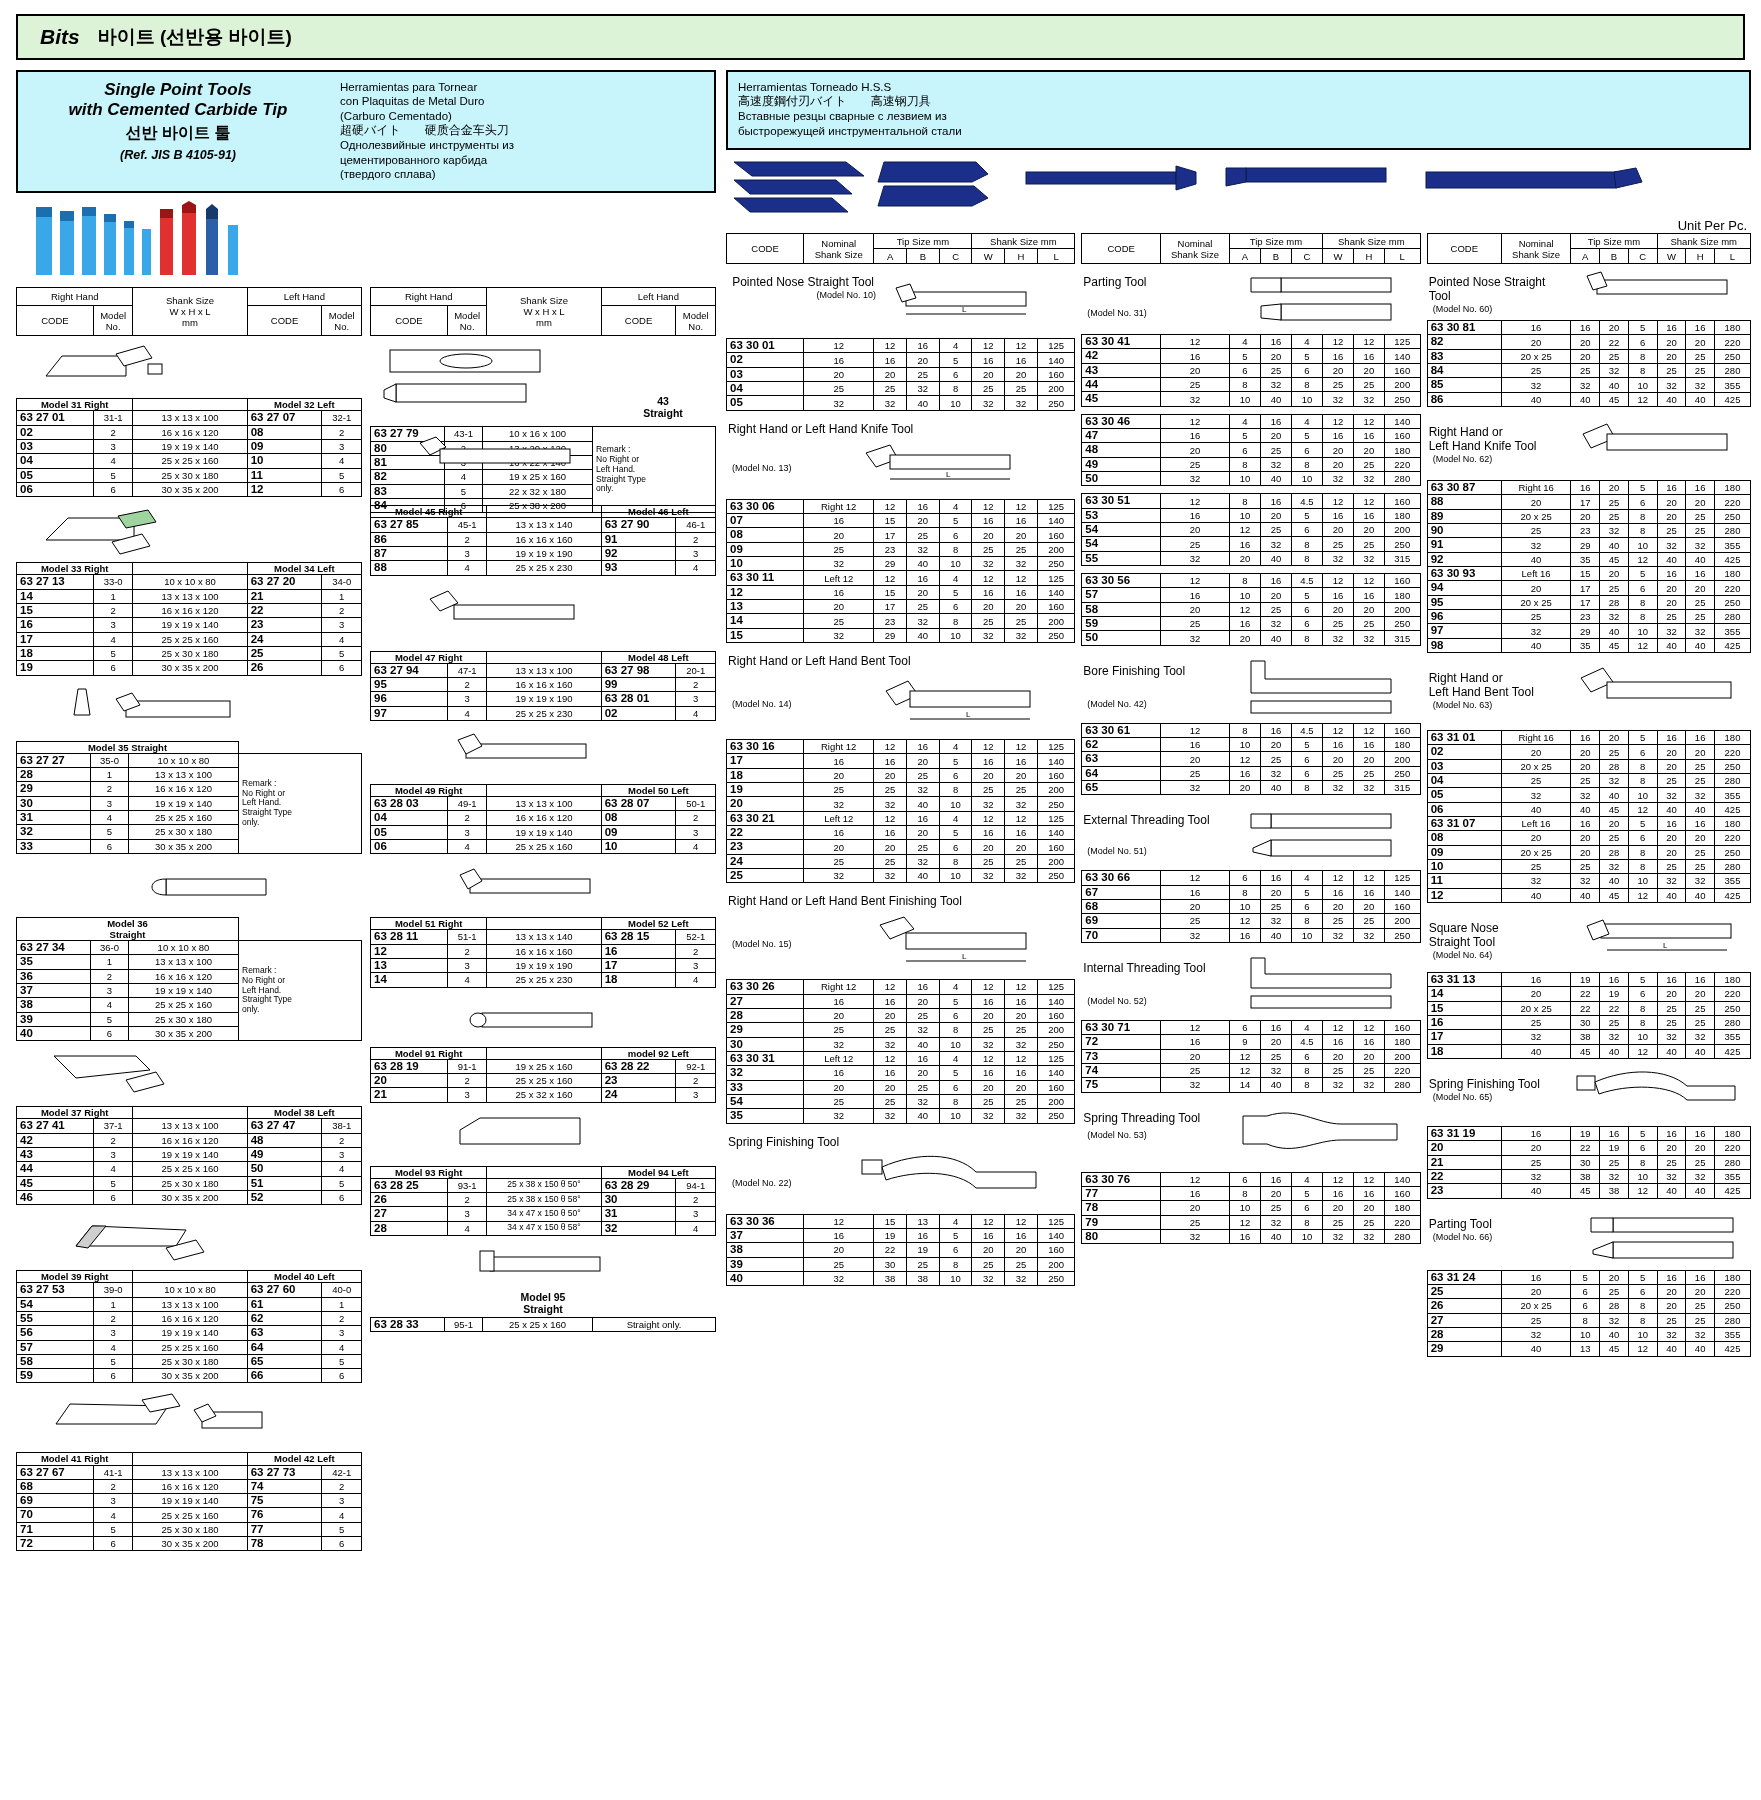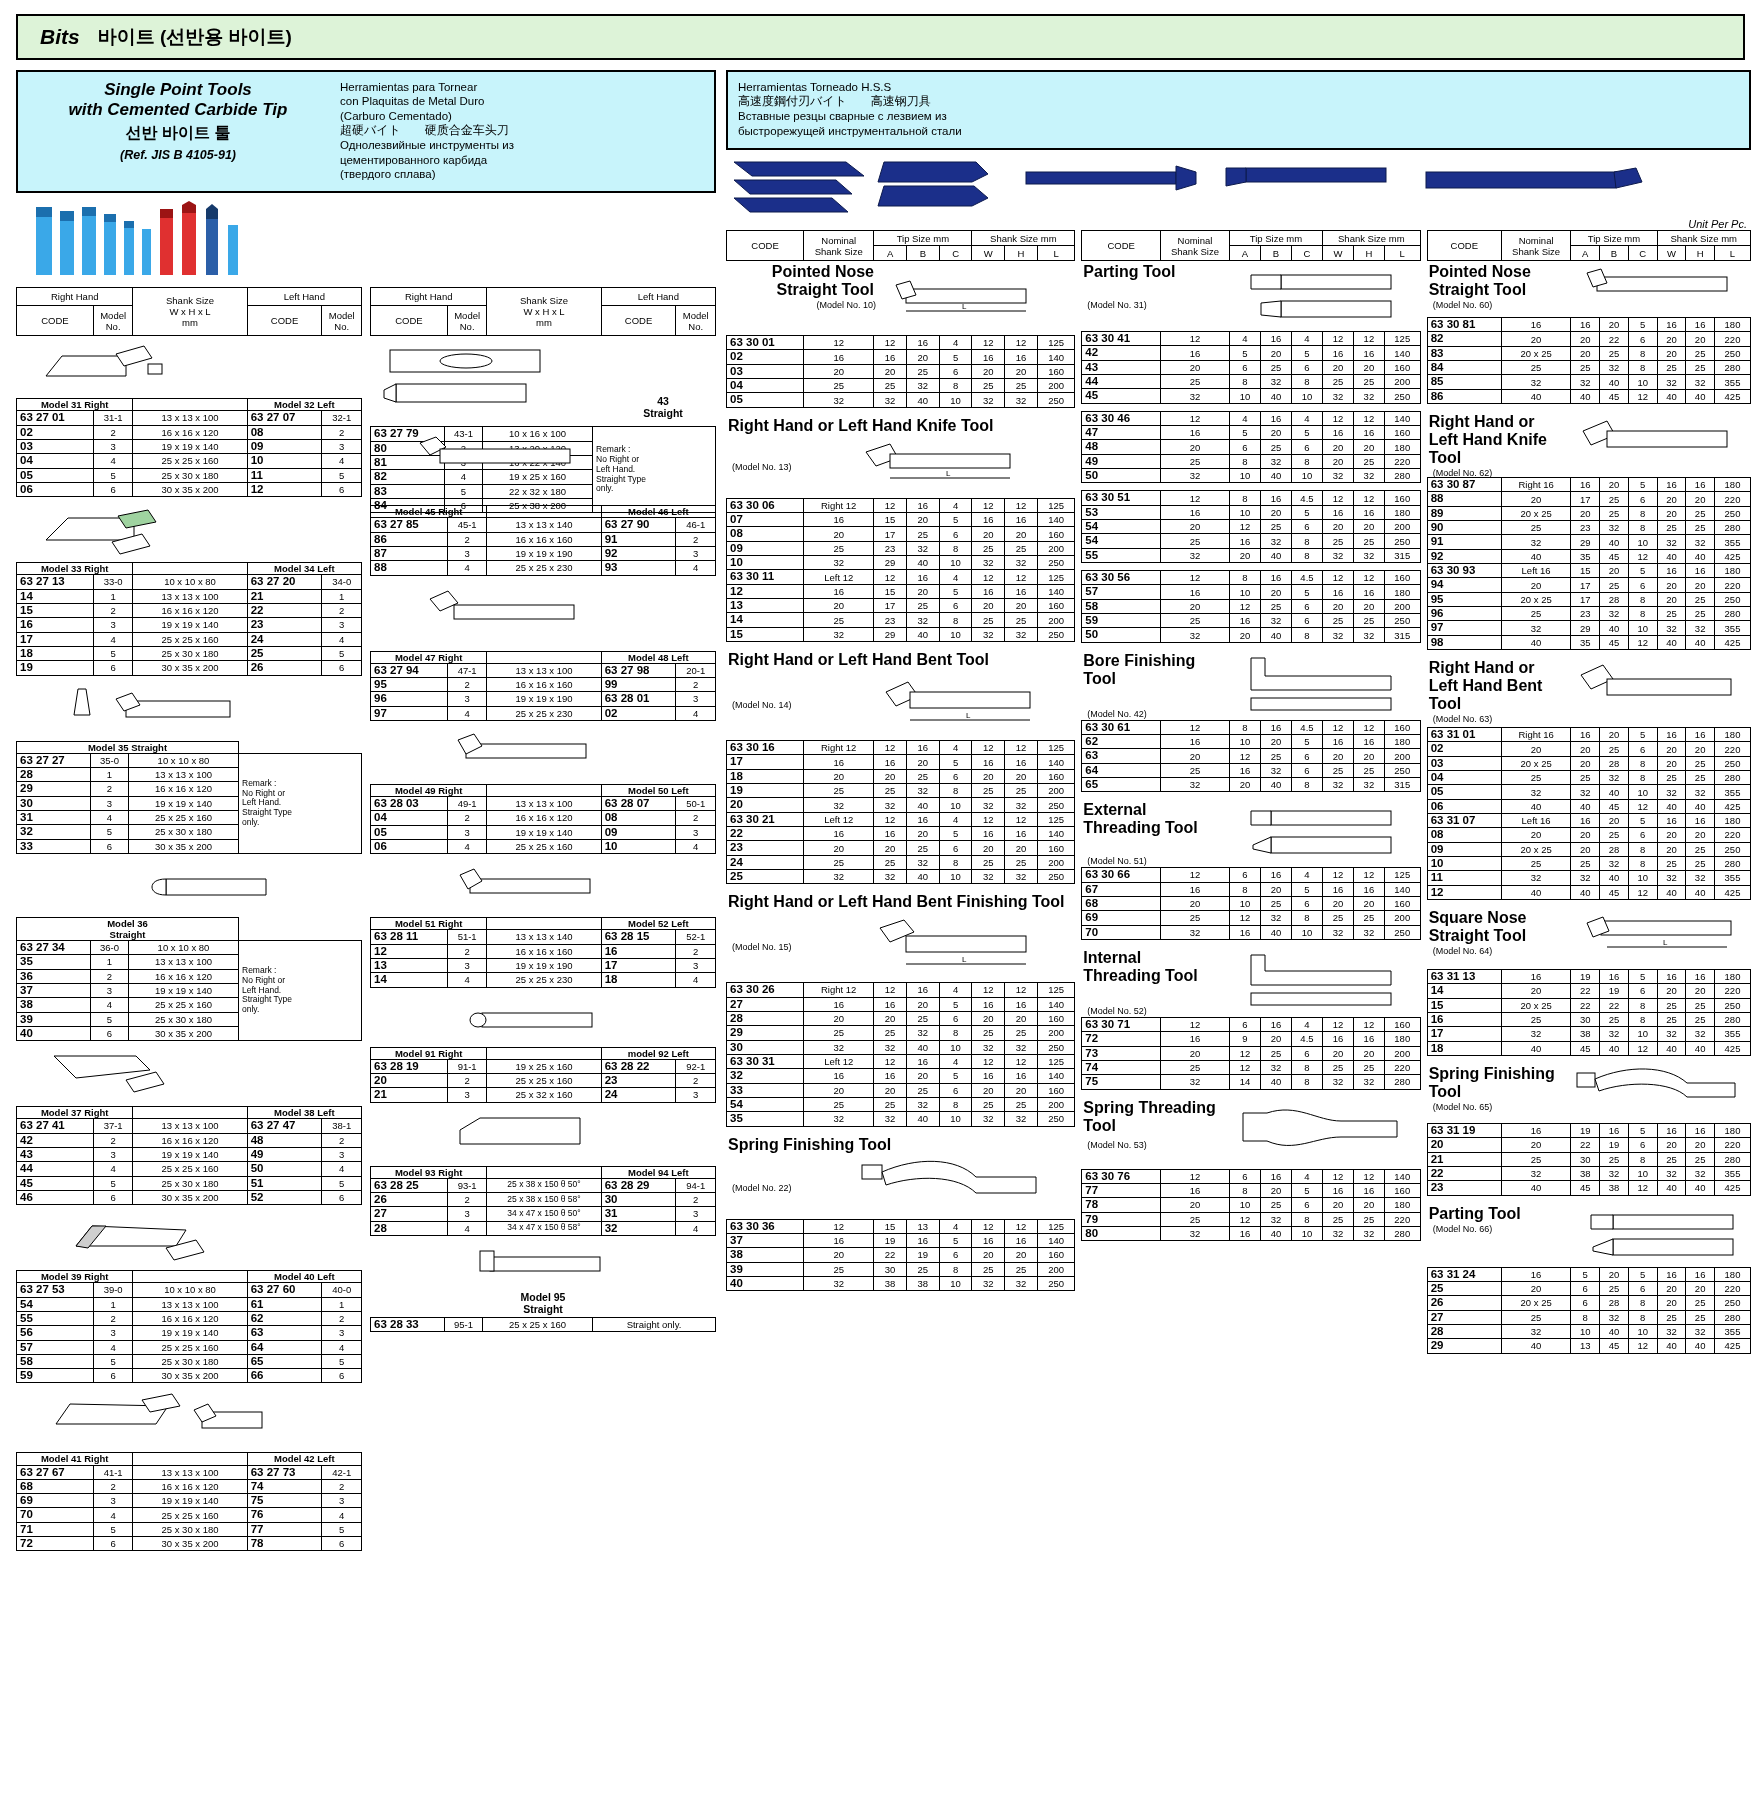--- a/index.html
+++ b/index.html
@@ -40,21 +40,21 @@
     padding:8px 10px 10px 10px;
     gap:12px;
   }
   .sec-head .left { flex:0 0 auto;text-align:center; }
   .sec-head .right { flex:1 1 auto; line-height:1.25; font-size:11.5px; }
   .sec-head .h1 { font-size:17px; font-weight:bold; font-style:italic; line-height:1.2; }
   .sec-head .h-kr { font-size:16px; font-weight:bold; margin-top:2px; }
   .sec-head .h-ref { font-size:12.5px; font-style:italic; font-weight:bold; margin-top:4px; }
   .sec-head .h-cjk { font-size:12px; }
 
-  .unit-per-pc { text-align:right; font-size:11px; padding-right:4px; margin-top:2px;font-style:italic; }
+  .unit-per-pc { text-align:right; font-size:13px; padding-right:4px; margin-top:2px; }
 
   
   .tools-band { position:relative; height:78px; margin:6px 0 2px 0; }
 
   
   .spec { border-collapse:collapse; width:100%; }
   .spec td { border:1px solid #000; font-size:9.5px; text-align:center; line-height:1.16; padding:0 1px; }
   .spec td.code { font-weight:bold; font-size:11.5px; text-align:left; padding-left:3px; white-space:nowrap;}
   .spec td.dim { text-align:center; white-space:nowrap; }
   .spec td.note { font-size:8.5px; text-align:left; padding:1px 3px; line-height:1.15; }
@@ -66,21 +66,21 @@
   
   .leftpane { display:flex; gap:8px; }
   .lp-col { width:346px; }
 
   
   .rightpane { display:flex; gap:6px; }
   .rp-col1 { width:350px; }
   .rp-col2 { width:340px; }
   .rp-col3 { width:325px; }
 
-  .tbl-title { font-size:16px; font-weight:bold; padding:2px 2px 1px 2px; }
+  .tbl-title { font-size:12px; font-weight:normal; padding:2px 2px 1px 2px;margin-top:9px; }
   .tbl-sub { font-size:9px; padding-left:6px; }
 
   
   svg { display:block; }
 </style>
 </head>
 <body>
 
 <div class="page">
 

